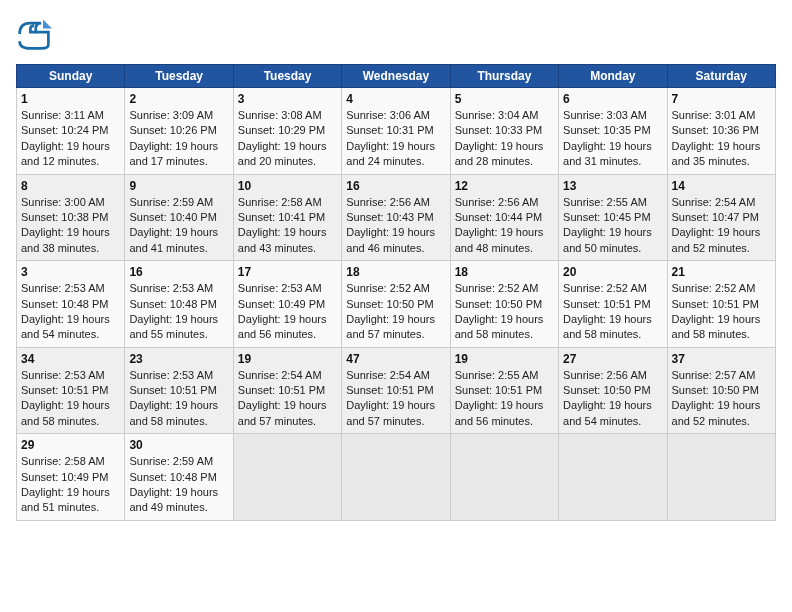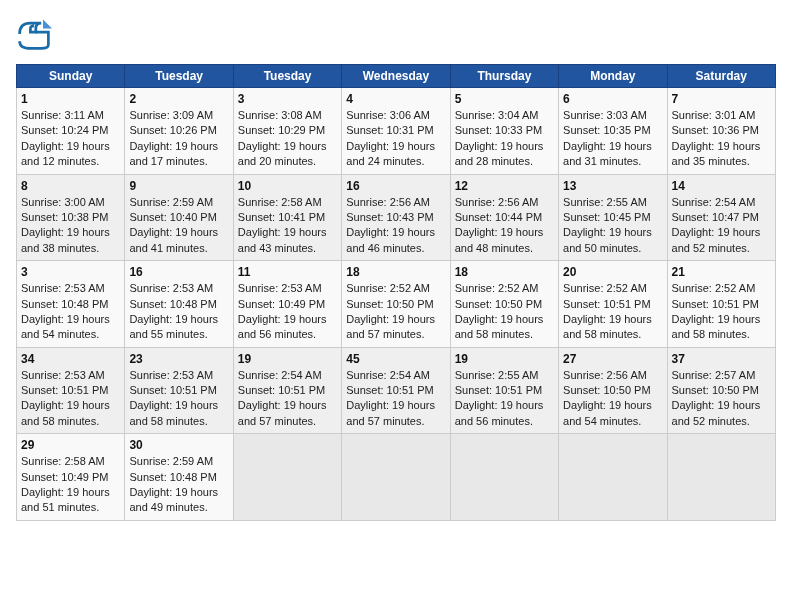--- a/index.html
+++ b/index.html
@@ -251,21 +251,21 @@
       </td>
         <td>
         <span class="day-num">16</span>
         <div class="day-info">
           Sunrise: 2:53 AM<br>
           Sunset: 10:48 PM<br>
           Daylight: 19 hours and 55 minutes.
         </div>
       </td>
         <td>
-        <span class="day-num">11</span>
+        <span class="day-num">17</span>
         <div class="day-info">
           Sunrise: 2:53 AM<br>
           Sunset: 10:49 PM<br>
           Daylight: 19 hours and 56 minutes.
         </div>
       </td>
         <td>
         <span class="day-num">18</span>
         <div class="day-info">
           Sunrise: 2:52 AM<br>
@@ -317,21 +317,21 @@
       </td>
         <td>
         <span class="day-num">19</span>
         <div class="day-info">
           Sunrise: 2:54 AM<br>
           Sunset: 10:51 PM<br>
           Daylight: 19 hours and 57 minutes.
         </div>
       </td>
         <td>
-        <span class="day-num">45</span>
+        <span class="day-num">47</span>
         <div class="day-info">
           Sunrise: 2:54 AM<br>
           Sunset: 10:51 PM<br>
           Daylight: 19 hours and 57 minutes.
         </div>
       </td>
         <td>
         <span class="day-num">19</span>
         <div class="day-info">
           Sunrise: 2:55 AM<br>

